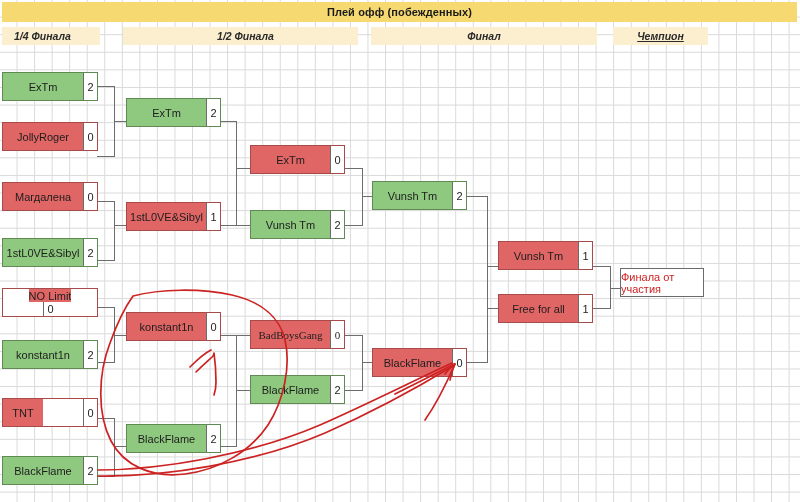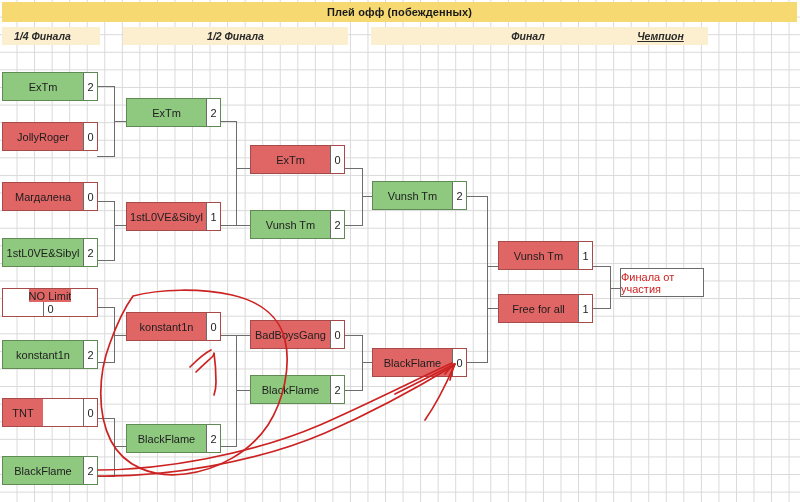--- a/index.html
+++ b/index.html
@@ -28,22 +28,22 @@
     font-size:11px;color:#1a1a1a;font-weight:bold;
     letter-spacing:.1px;
   }
   .roundband{
     position:absolute;top:27px;height:18px;
     background:#fcefcf;
     display:flex;align-items:center;justify-content:center;
     font-size:10.5px;color:#2b2b2b;font-style:italic;font-weight:bold;
   }
   .roundband.r1{left:2px;width:86px;justify-content:flex-start;padding-left:12px;}
-  .roundband.r2{left:123px;width:225px;}
-  .roundband.r3{left:371px;width:226px;padding-left:44px;}
+  .roundband.r2{left:123px;width:225px;padding-left:10px;}
+  .roundband.r3{left:371px;width:226px;}
   .roundband.r4{left:613px;width:95px;text-decoration:underline;}
 
   
   .ln{position:absolute;background:#6d6d6d;}
   .lnh{height:1px;}
   .lnv{width:1px;}
 
   
   .team{
     position:absolute;height:29px;
@@ -198,21 +198,21 @@
   </div>
 
   <div class="team lose" style="left:250px;top:145px;width:95px;">
     <span class="nm">ExTm</span>
     <span class="sc">0</span>
   </div>
   <div class="team win" style="left:250px;top:210px;width:95px;">
     <span class="nm">Vunsh Tm</span>
     <span class="sc">2</span>
   </div>
-  <div class="team lose" style="left:250px;top:320px;width:95px;">
+  <div class="team lose" style="left:250px;top:320px;width:95px;font-family:Liberation Serif, serif;">
     <span class="nm">BadBoysGang</span>
     <span class="sc">0</span>
   </div>
   <div class="team win" style="left:250px;top:375px;width:95px;">
     <span class="nm">BlackFlame</span>
     <span class="sc">2</span>
   </div>
 
   <div class="team win" style="left:372px;top:181px;width:95px;">
     <span class="nm">Vunsh Tm</span>

